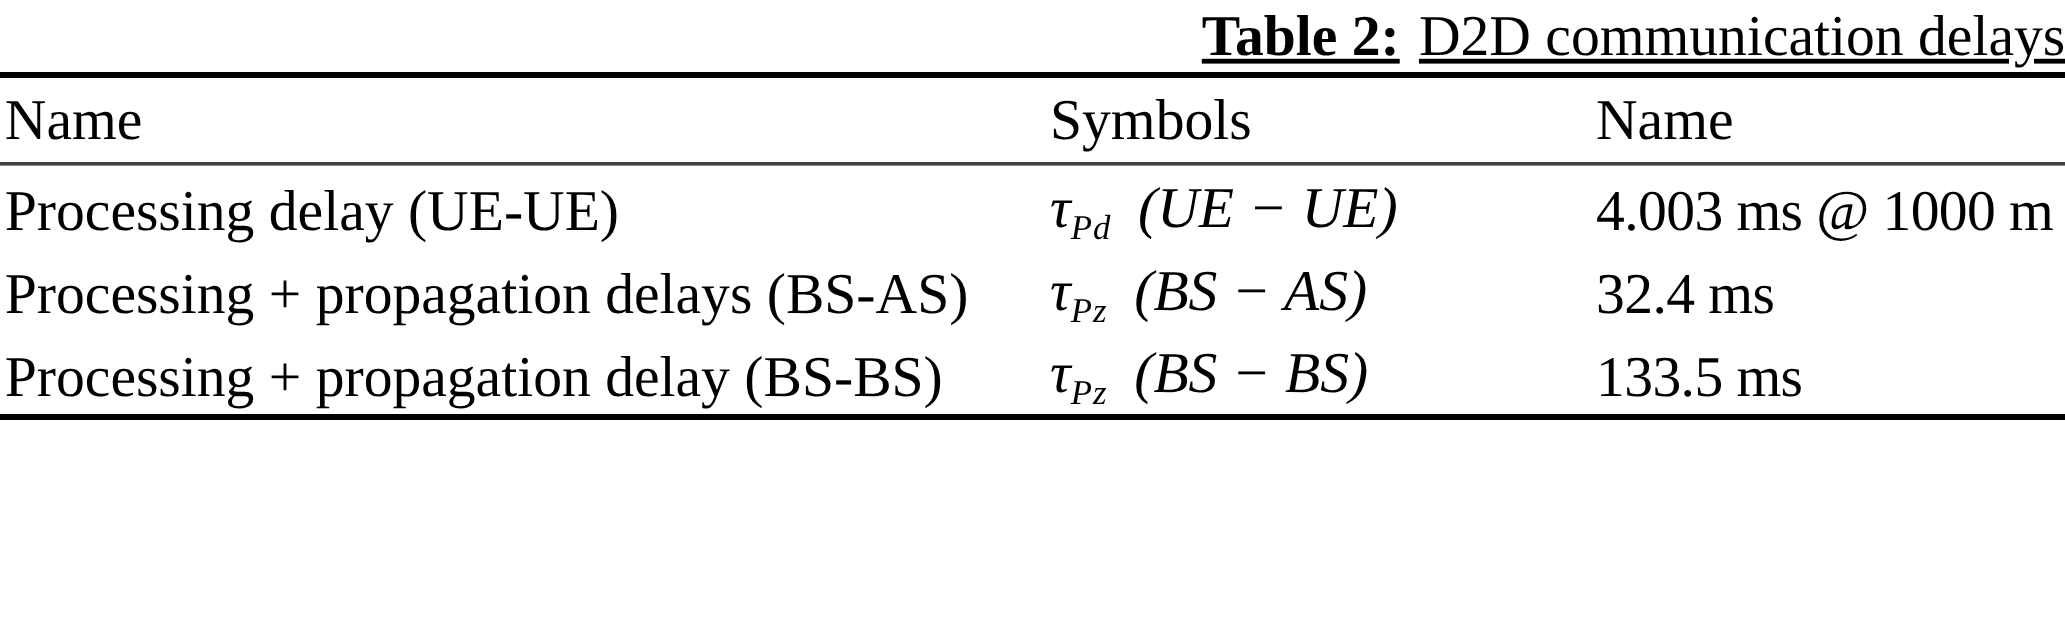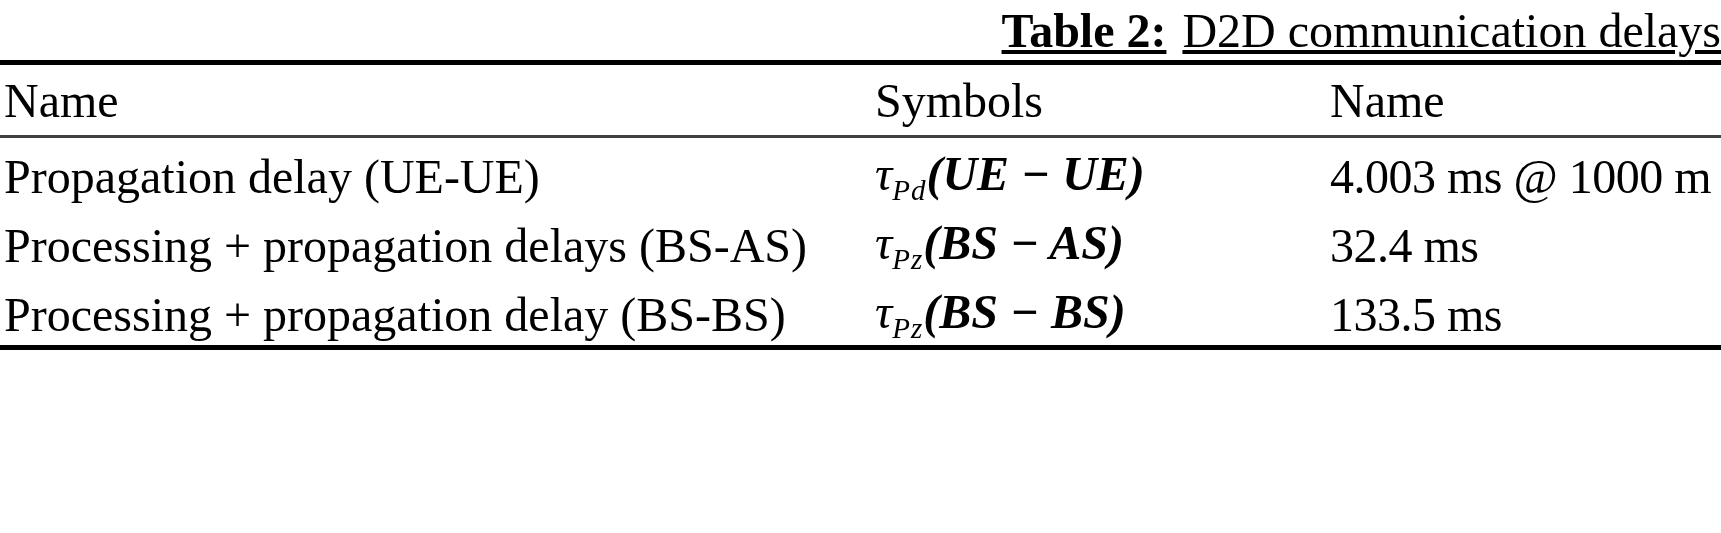--- a/index.html
+++ b/index.html
@@ -64,22 +64,21 @@
   .tau { font-style: italic; }
   .sym-sub {
     font-style: italic;
     font-size: 29px;
     vertical-align: -10px;
     letter-spacing: 1px;
     margin-top: 16px;
   }
   .sym-args {
     font-style: italic;
-    margin-left: 0;
-    font-weight: bold;
+    margin-left: 22px;
   }
   td.c-delay { letter-spacing: -0.5px; margin-top: 24px; }
 </style>
 </head>
 <body>
 
 <div class="page">
 
   <div class="caption">
     <span class="cap-label">Table 2:</span><span class="cap-text">D2D communication delays</span>
@@ -93,21 +92,21 @@
       </colgroup>
     <thead>
       <tr>
         <th class="c-name">Name</th>
         <th class="c-sym-h">Symbols</th>
         <th class="c-delay-h">Name</th>
       </tr>
     </thead>
     <tbody>
       <tr>
-        <td class="c-name">Propagation delay (UE-UE)</td>
+        <td class="c-name">Processing delay (UE-UE)</td>
         <td class="c-sym"><span class="tau">τ</span><span class="sym-sub">Pd</span><span class="sym-args">(UE − UE)</span></td>
         <td class="c-delay">4.003 ms @ 1000 m</td>
       </tr>
       <tr>
         <td class="c-name">Processing + propagation delays (BS-AS)</td>
         <td class="c-sym"><span class="tau">τ</span><span class="sym-sub">Pz</span><span class="sym-args">(BS − AS)</span></td>
         <td class="c-delay">32.4 ms</td>
       </tr>
       <tr>
         <td class="c-name">Processing + propagation delay (BS-BS)</td>

